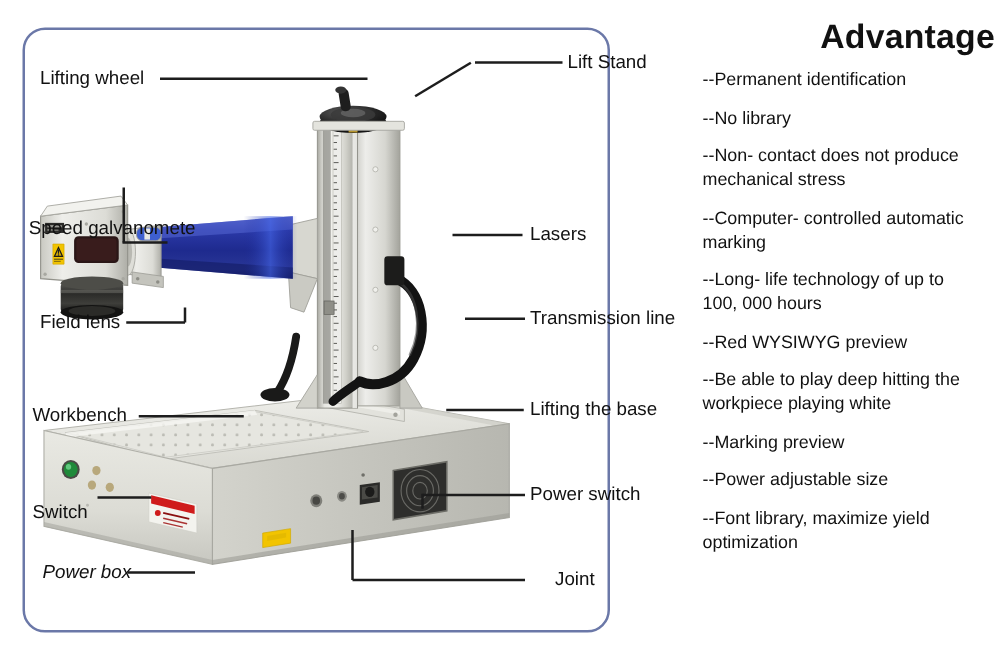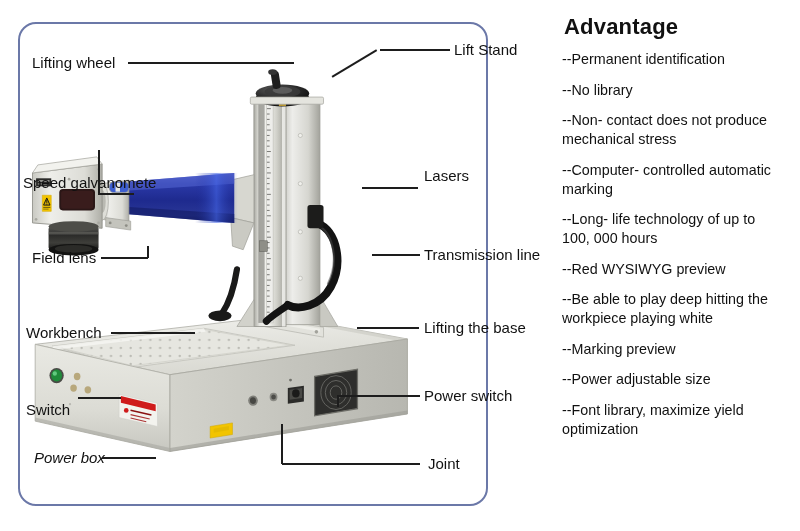--- a/index.html
+++ b/index.html
@@ -30,22 +30,22 @@
   .lead-diag{position:absolute;height:1.6px;background:#1d1d1d;transform-origin:left center;}
 
   
   .machine{position:absolute;left:0;top:0;width:100%;height:100%;pointer-events:none;}
 
   
   .advantage{
     position:absolute;left:560px;top:10px;width:236px;height:515px;
   }
   .adv-title{
-    font-size:22px;font-weight:bold;color:#111;letter-spacing:.2px;
-    margin:6px 0 12px 4px;line-height:1;
+    font-size:27px;font-weight:bold;color:#111;letter-spacing:.2px;
+    margin:6px 0 12px 4px;line-height:1;text-align:right;
   }
   .adv-list{list-style:none;margin:0;padding:0;}
   .adv-item{
     font-size:14.3px;color:#111;line-height:1.33;
     margin-bottom:11.5px;padding-left:2px;
     white-space:pre-line;
   }
 </style>
 </head>
 <body>
@@ -329,34 +329,34 @@
     <div class="callout" style="left:6px;top:378px;">Switch</div>
     <div class="lead h" style="left:58px;top:373px;width:43px;"></div>
 
     <div class="callout" style="left:14px;top:426px;font-style:italic;">Power box</div>
     <div class="lead h" style="left:82px;top:433px;width:54px;"></div>
 
     <div class="callout" style="left:434px;top:18px;">Lift Stand</div>
     <div class="lead h" style="left:360px;top:25px;width:70px;"></div>
     <div class="lead-diag" style="left:312px;top:52px;width:52px;transform:rotate(-31deg);"></div>
 
-    <div class="callout" style="left:404px;top:144px;text-align:right;">Lasers</div>
+    <div class="callout" style="left:404px;top:156px;text-align:right;">Lasers</div>
     <div class="lead h" style="left:342px;top:163px;width:56px;"></div>
 
     <div class="callout" style="left:404px;top:223px;">Transmission line</div>
     <div class="lead h" style="left:352px;top:230px;width:48px;"></div>
 
     <div class="callout" style="left:404px;top:296px;">Lifting the base</div>
     <div class="lead h" style="left:337px;top:303px;width:62px;"></div>
 
     <div class="callout" style="left:404px;top:364px;">Power switch</div>
     <div class="lead h" style="left:318px;top:371px;width:82px;"></div>
     <div class="lead v" style="left:317px;top:371px;height:12px;"></div>
 
-    <div class="callout" style="left:408px;top:432px;">Joint</div>
+    <div class="callout" style="left:424px;top:432px;">Joint</div>
     <div class="lead h" style="left:262px;top:439px;width:138px;"></div>
     <div class="lead v" style="left:261px;top:400px;height:40px;"></div>
   </div>
 
   <div class="advantage">
     <div class="adv-title">Advantage</div>
     <ul class="adv-list">
       <li class="adv-item">--Permanent  identification</li>
       <li class="adv-item">--No library</li>
       <li class="adv-item">--Non- contact does not produce

